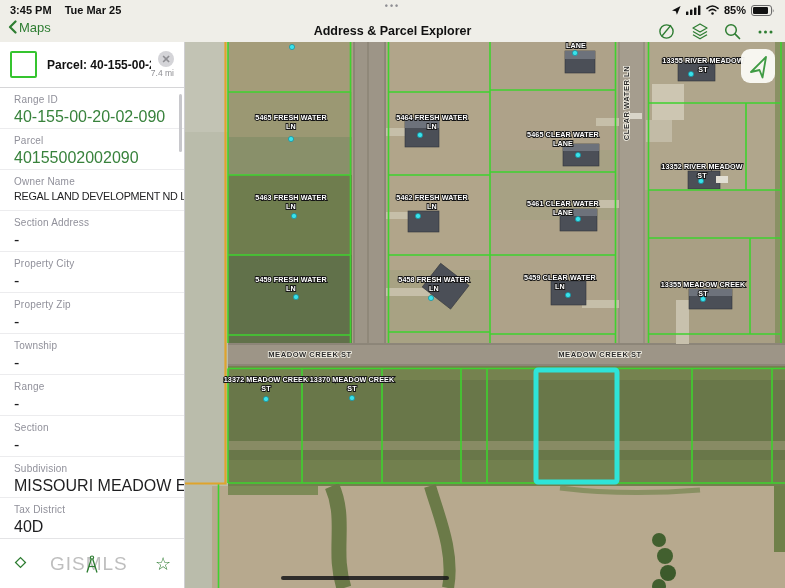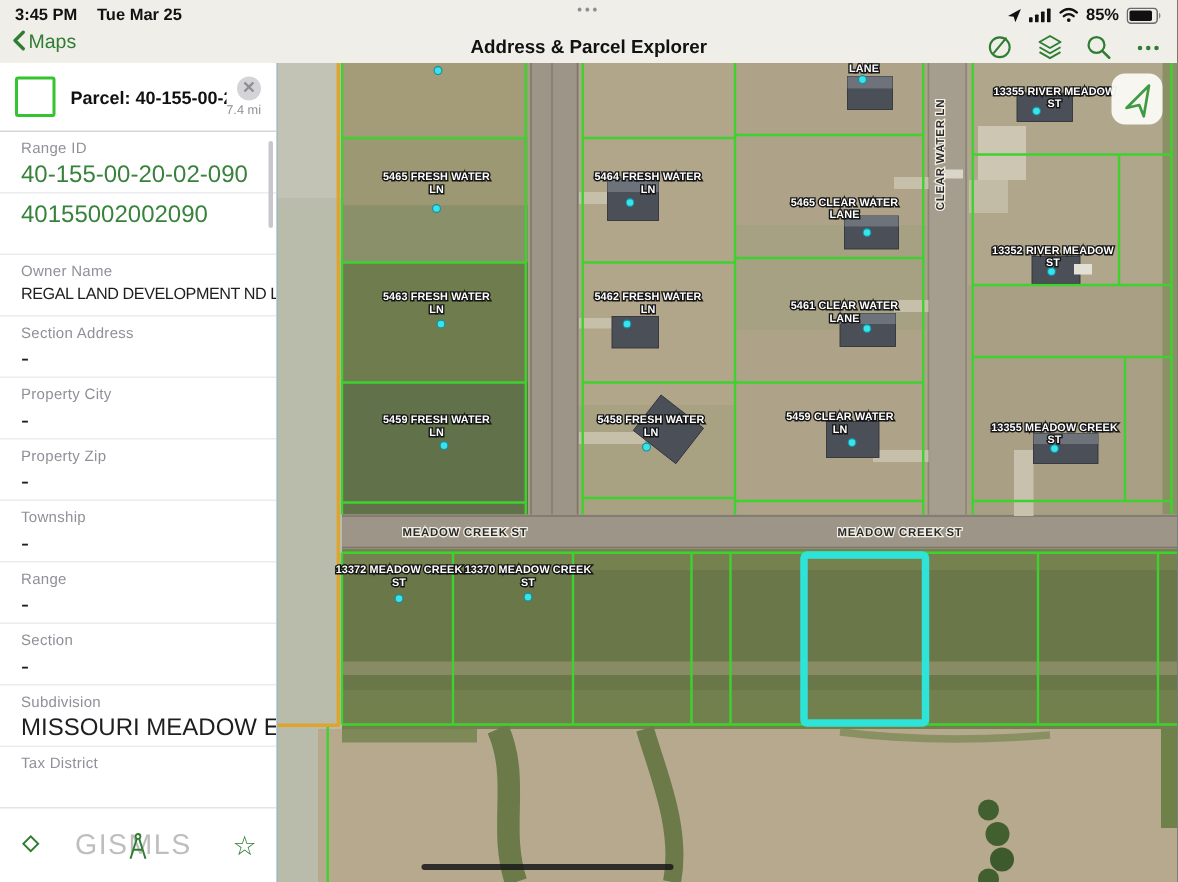--- a/index.html
+++ b/index.html
@@ -20,21 +20,21 @@
     color:#2e7d32;font-size:13px;cursor:pointer;}
   .nav-title{position:absolute;left:0;right:0;top:0;height:22px;line-height:22px;text-align:center;
     font-size:12.5px;font-weight:700;color:#111;}
   .nav-icons{position:absolute;right:10px;top:0;height:22px;display:flex;align-items:center;gap:14px;color:#2e7d32;}
   .nav-icons .icon-btn{display:flex;align-items:center;justify-content:center;width:19px;height:19px;cursor:pointer;}
 
   
   .content{position:absolute;top:42px;left:0;right:0;bottom:0;display:flex;}
   .sidebar{position:relative;width:185px;box-sizing:border-box;background:#fff;border-right:1px solid #cfcfd2;
     display:flex;flex-direction:column;}
-  .mapwrap{position:relative;width:600px;height:546px;background:#0ea5e9;}
+  .mapwrap{position:relative;width:600px;height:546px;background:#eab308;}
 
   
   .card-header{position:relative;height:46px;border-bottom:1px solid #d6d6d8;display:flex;align-items:center;padding:0 10px;box-sizing:border-box;}
   .swatch{width:23px;height:23px;background:#fff;border:2.5px solid #35c42f;border-radius:2px;flex:0 0 auto;}
   .card-title{flex:1;margin-left:10px;font-size:12px;font-weight:700;color:#111;white-space:nowrap;overflow:hidden;}
   .card-right{display:flex;flex-direction:column;align-items:flex-end;gap:1px;}
   .close-btn{width:16px;height:16px;border-radius:50%;background:#d4d4d8;color:#8e8e93;font-size:11px;line-height:16px;
     text-align:center;font-weight:700;cursor:pointer;}
   .distance{font-size:8.5px;color:#8e8e93;}
 
@@ -147,20 +147,21 @@
           <div class="distance">7.4 mi</div>
         </div>
       </div>
 
       <div class="fields">
         <div class="field">
           <div class="flabel">Range ID</div>
           <div class="fvalue green">40-155-00-20-02-090</div>
         </div>
         <div class="field">
+          <div class="flabel">Parcel</div>
           <div class="fvalue green">40155002002090</div>
         </div>
         <div class="field">
           <div class="flabel">Owner Name</div>
           <div class="fvalue tight">REGAL LAND DEVELOPMENT ND LLC</div>
         </div>
         <div class="field">
           <div class="flabel">Section Address</div>
           <div class="fvalue">-</div>
         </div>
@@ -183,20 +184,21 @@
         <div class="field">
           <div class="flabel">Section</div>
           <div class="fvalue">-</div>
         </div>
         <div class="field">
           <div class="flabel">Subdivision</div>
           <div class="fvalue">MISSOURI MEADOW ESTATES</div>
         </div>
         <div class="field">
           <div class="flabel">Tax District</div>
+          <div class="fvalue">40D</div>
         </div>
       </div>
 
       <div class="sidebar-scrollbar"></div>
 
       <div class="sidebar-footer">
         <span class="foot-icon marker">
           <svg width="15" height="15" viewBox="0 0 15 15">
             <rect x="4" y="4" width="7" height="7" transform="rotate(45 7.5 7.5)" fill="none" stroke="#2e7d32" stroke-width="1.3"></rect>
           </svg>

